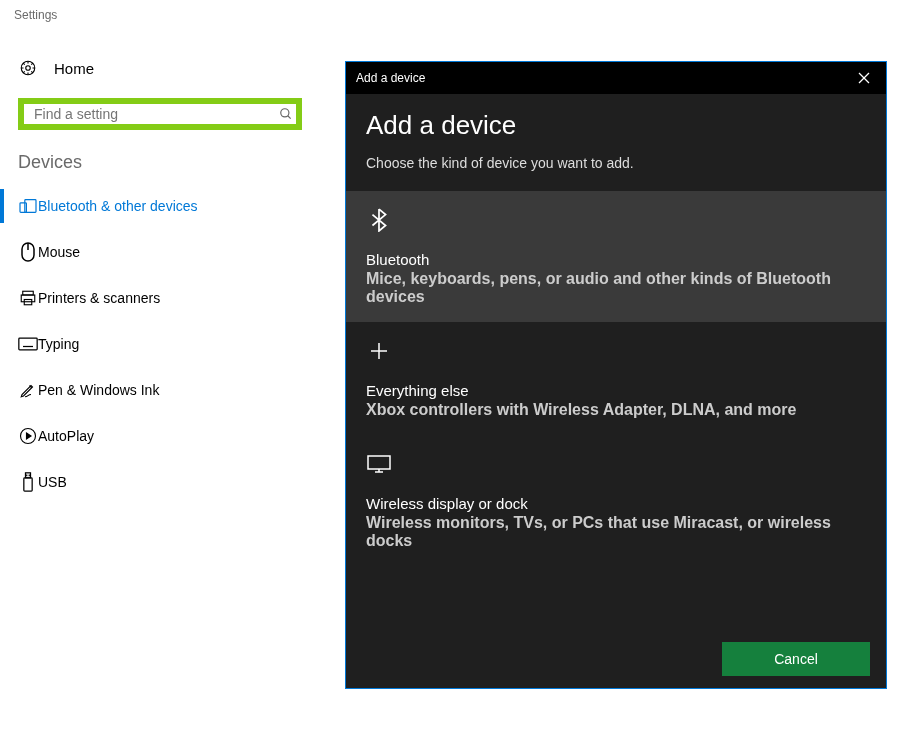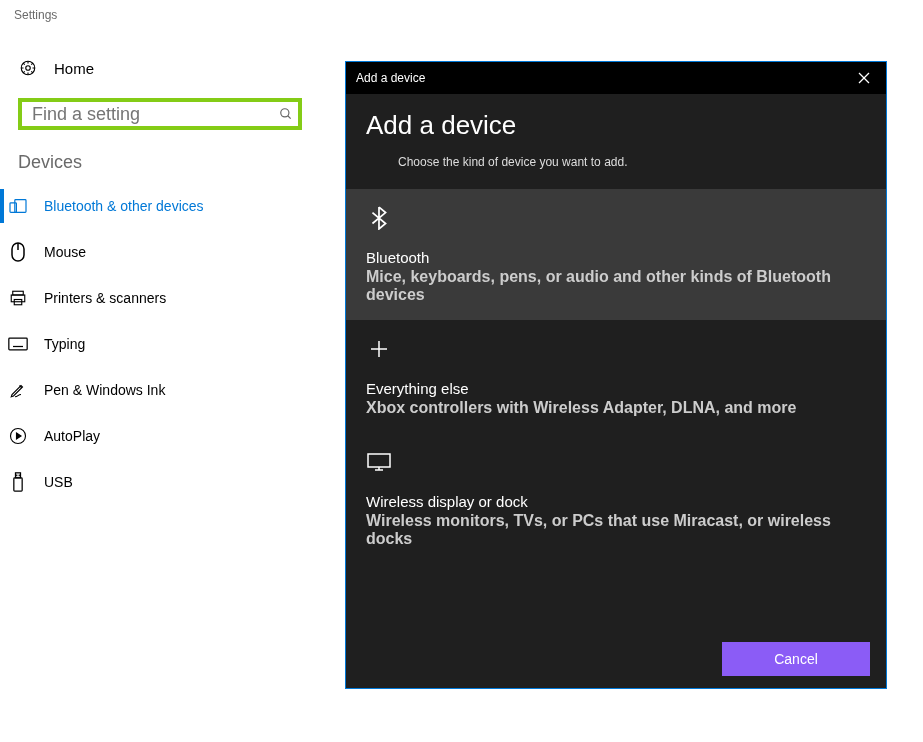--- a/index.html
+++ b/index.html
@@ -6,27 +6,27 @@
 body { width: 923px; height: 742px; background: #fff; position: relative; overflow: hidden; }
 
 .app-title { color: #6a6a6a; font-size: 12px; padding: 8px 8px 0 14px; }
 
 .sidebar { position: absolute; left: 0; top: 48px; width: 320px; }
 .home-row { display: flex; align-items: center; gap: 16px; padding: 10px 18px; cursor: default; }
 .home-row .icon { width: 20px; height: 20px; display: flex; align-items: center; justify-content: center; }
 .home-row .lbl { font-size: 15px; }
 
 .search-wrap { margin: 10px 18px 22px 18px; }
-.search { width: 100%; height: 32px; border: 4px solid #84cc16; padding: 0 32px 0 10px; font-size: 18px; background: #fff; }
+.search { width: 100%; height: 32px; border: 6px solid #84cc16; padding: 0 32px 0 10px; font-size: 14px; background: #fff; }
 .search-wrap { position: relative; }
 .search-icon-btn { position: absolute; right: 6px; top: 50%; transform: translateY(-50%); width: 20px; height: 20px; display: flex; align-items: center; justify-content: center; color: #555; }
 
 .section-title { color: #6a6a6a; font-size: 18px; padding: 0 18px 10px 18px; }
 
-.nav-item { display: flex; align-items: center; gap: 16px; height: 46px; padding: 0 18px 0 8px; cursor: default; position: relative; }
+.nav-item { display: flex; align-items: center; height: 46px; padding: 0 18px 0 18px; cursor: default; position: relative; }
 .nav-item.active { color: #0078d7; }
 .nav-item.active::before { content: ""; position: absolute; left: 0; top: 6px; bottom: 6px; width: 4px; background: #0078d7; }
 .nav-item .icon { width: 20px; height: 20px; display: flex; align-items: center; justify-content: center; }
 .nav-item .lbl { font-size: 14px; }
 
 .main { position: absolute; left: 346px; top: 56px; right: 0; color: #000; }
 .page-h1 { font-size: 28px; font-weight: 400; margin-bottom: 24px; }
 .add-btn { display: flex; align-items: center; gap: 12px; height: 40px; background: #e6e6e6; border: 1px solid #ccc; padding: 0 14px; font-size: 14px; width: 320px; }
 .plus { font-size: 20px; }
 
@@ -39,30 +39,30 @@
 .device-row .dicon { width: 26px; height: 26px; display:flex;align-items:center;justify-content:center;}
 .device-row .dlbl { font-size: 14px; }
 
 
 .modal { position: absolute; left: 346px; top: 62px; width: 540px; height: 626px; background: #1f1f1f; color: #fff; box-shadow: 0 0 0 1px #0078d7; display: flex; flex-direction: column; }
 .modal-titlebar { display: flex; align-items: center; justify-content: space-between; height: 32px; padding: 0 10px; background: #000; }
 .modal-titlebar .tb-title { font-size: 12px; }
 .modal-titlebar .tb-close { width: 24px; height: 24px; display:flex;align-items:center;justify-content:center; cursor:default; }
 .modal-body { padding: 16px 20px 0 20px; flex: 1; display:flex; flex-direction:column;}
 .modal-h { font-size: 26px; font-weight: 400; margin-bottom: 14px; }
-.modal-sub { font-size: 12px; color: #ddd; margin-bottom: 20px; margin-left: 32px; }
+.modal-sub { font-size: 14px; color: #ddd; margin-bottom: 20px; }
 
 .option { display: flex; align-items: flex-start; gap: 18px; padding: 14px 0 16px 0; margin-left: -20px; margin-right: -20px; padding-left: 20px; padding-right: 20px; flex-direction: column;}
 .option .oicon { width: 26px; height: 26px; display:flex;align-items:center;justify-content:center; margin-top:2px;}
 .option .olabels .ot { font-size: 15px; }
 .option .olabels .od { font-size: 16px; color: #ccc; font-weight:600; margin-top:2px;}
 .option.hover { background: #3a3a3a; }
 
 .modal-footer { padding: 12px 16px; display:flex; justify-content:flex-end;}
-.cancel-btn { background: #8b5cf6; color:#fff; border:none; height:34px; width:148px; font-size:14px; }
+.cancel-btn { background: #15803d; color:#fff; border:none; height:34px; width:148px; font-size:14px; }
 
 svg { display:block; }
 </style>
 </head>
 <body>
 
 <div class="app-title">Settings</div>
 
 <div class="sidebar">
   <div class="home-row">

